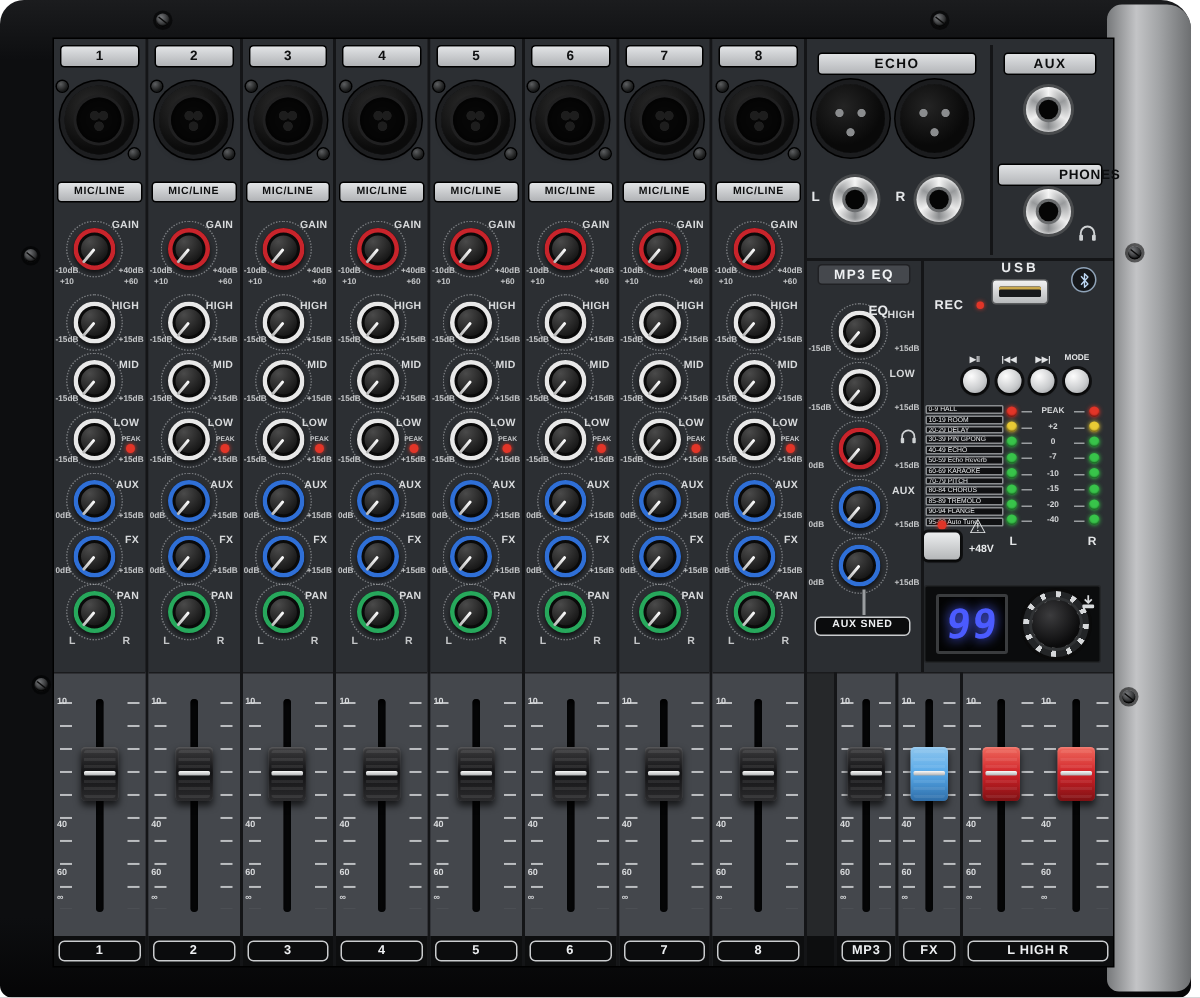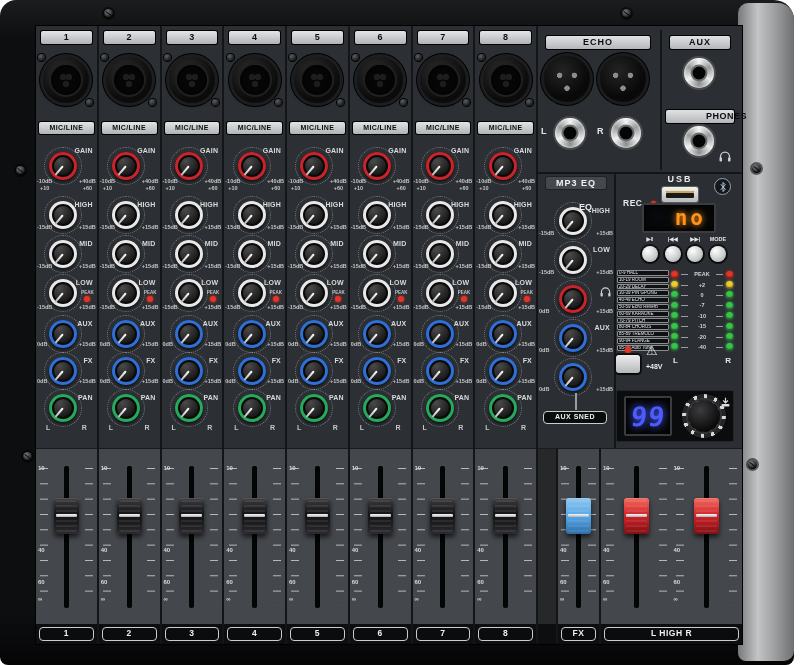--- a/index.html
+++ b/index.html
@@ -926,23 +926,20 @@
         <i id="rec-led" style="background: rgb(226, 53, 40); box-shadow: rgb(226, 53, 40) 0px 0px 3px;"></i>
         <div id="usb-wrap">
           <span id="usb-label">USB</span>
           <div class="usb"></div>
         </div>
         <div id="bt">
           <svg viewBox="0 0 14 20" width="8" height="12">
               <path d="M3 5 L11 14 L7 18 L7 2 L11 6 L3 15" fill="none" stroke="#bcd6f2" stroke-width="1.6" stroke-linejoin="round"></path>
             </svg>
         </div>
-        <div class="lcd" id="mp3-display">
-          <span class="segtxt" style="color: rgb(255, 148, 24); text-shadow: rgb(255, 148, 24) 0px 0px 6px;">no</span>
-        </div>
         <div id="transport">
             <div class="titem">
               <span class="tlabel">▶‖</span>
               <div class="tbtn"></div>
             </div>
             <div class="titem">
               <span class="tlabel">|◀◀</span>
               <div class="tbtn"></div>
             </div>
             <div class="titem">
@@ -1034,20 +1031,37 @@
               <rect x="2" y="9" width="10" height="3" rx="1" fill="#d8dadc"></rect>
             </svg>
         </span>
       </div>
 
       <div id="m-faders">
           <div class="mcol gap">
             <div class="fwrap"></div>
             <div class="pwrap"></div>
           </div>
+          <div class="mcol mcol0">
+            <div class="fwrap">
+              <div class="fbody">
+                <i class="ticks tl"></i>
+                <i class="ticks trr"></i>
+                <i class="slot"></i>
+                <span class="fs" style="top: 8%;">10</span>
+                <span class="fs" style="top: 57%;">40</span>
+                <span class="fs" style="top: 76%;">60</span>
+                <span class="fs" style="top: 86%;">∞</span>
+                <div class="cap"></div>
+              </div>
+            </div>
+            <div class="pwrap">
+              <div class="bplate">MP3</div>
+            </div>
+          </div>
           <div class="mcol mcol1">
             <div class="fwrap">
               <div class="fbody">
                 <i class="ticks tl"></i>
                 <i class="ticks trr"></i>
                 <i class="slot"></i>
                 <span class="fs" style="top: 8%;">10</span>
                 <span class="fs" style="top: 57%;">40</span>
                 <span class="fs" style="top: 76%;">60</span>
                 <span class="fs" style="top: 86%;">∞</span>

